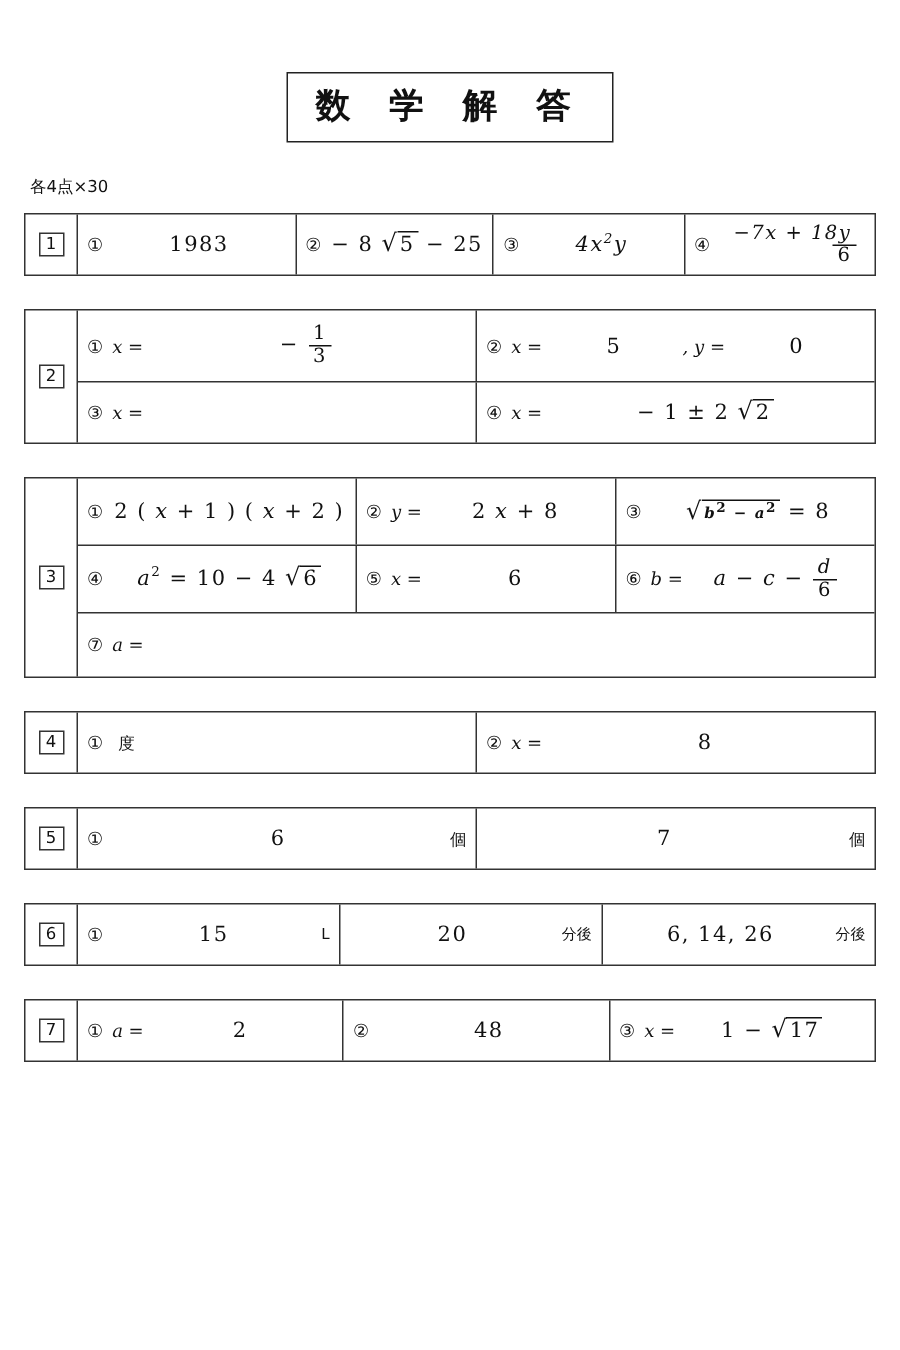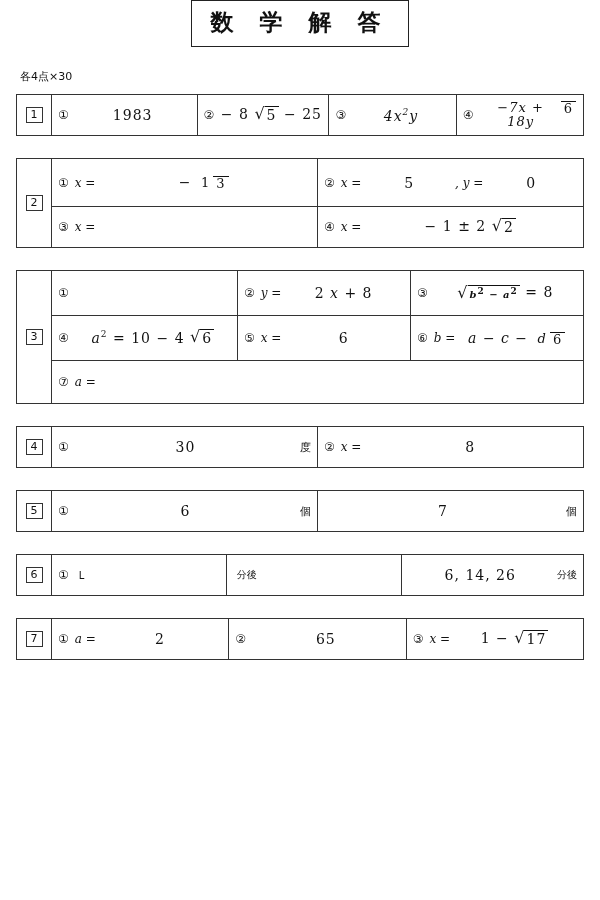--- a/index.html
+++ b/index.html
@@ -18,20 +18,21 @@
   .page {
     position: relative;
     width: 600px;
     height: 900px;
     box-sizing: border-box;
     padding: 0 16px;
   }
   
   .title-wrap {
     text-align: center;
+    padding-top: 48px;
   }
   .title {
     display: inline-block;
     border: 1.5px solid #222;
     padding: 6px 18px 8px 18px;
     font-size: 23px;
     letter-spacing: 9px;
     font-family: "DejaVu Serif", serif;
     font-weight: 600;
   }
@@ -114,22 +115,22 @@
     font-family: "DejaVu Sans", sans-serif;
     margin-left: 4px;
     flex: 0 0 auto;
   }
   .unit.small {
     font-size: 10px;
   }
   
   .frac {
     display: inline-flex;
-    flex-direction: row;
-    align-items: flex-start;
+    flex-direction: column;
+    align-items: flex-end;
     vertical-align: middle;
     line-height: 1.05;
     font-size: 13px;
     margin: 0 1px;
   }
   .frac .num {
     padding: 0 3px;
   }
   .frac .den {
     border-top: 1.1px solid #111;
@@ -251,20 +252,21 @@
   </div>
 
   <div class="block" style="margin-top:22px;">
     <div class="qnum-cell">
       <span class="boxnum">3</span>
     </div>
     <div class="rows">
       <div class="row">
         <div class="cell" style="flex:1.08;min-height:44px;">
           <span class="marker">①</span>
+          <span class="ans">2 ( <i>x</i> + 1 ) ( <i>x</i> + 2 )</span>
         </div>
         <div class="cell" style="flex:1;min-height:44px;">
           <span class="marker">②</span>
           <span class="lead">y =</span>
           <span class="ans">2 <i>x</i> + 8</span>
         </div>
         <div class="cell" style="flex:1;min-height:44px;">
           <span class="marker">③</span>
           <span class="ans">
             <span class="rad">
@@ -311,21 +313,20 @@
   </div>
 
   <div class="block" style="margin-top:22px;">
     <div class="qnum-cell">
       <span class="boxnum">4</span>
     </div>
     <div class="rows">
       <div class="row">
         <div class="cell" style="flex:1;">
           <span class="marker">①</span>
-          <span class="ans">30</span>
           <span class="unit">度</span>
         </div>
         <div class="cell" style="flex:1;">
           <span class="marker">②</span>
           <span class="lead">x =</span>
           <span class="ans">8</span>
         </div>
       </div>
     </div>
   </div>
@@ -350,23 +351,25 @@
   </div>
 
   <div class="block" style="margin-top:22px;">
     <div class="qnum-cell">
       <span class="boxnum">6</span>
     </div>
     <div class="rows">
       <div class="row">
         <div class="cell" style="flex:1.05;">
           <span class="marker">①</span>
+          <span class="ans">15</span>
           <span class="unit small">L</span>
         </div>
         <div class="cell" style="flex:1.05;">
+          <span class="ans">20</span>
           <span class="unit small">分後</span>
         </div>
         <div class="cell" style="flex:1.1;">
           <span class="ans">6, 14, 26</span>
           <span class="unit small">分後</span>
         </div>
       </div>
     </div>
   </div>
 
@@ -376,21 +379,21 @@
     </div>
     <div class="rows">
       <div class="row">
         <div class="cell" style="flex:1;">
           <span class="marker">①</span>
           <span class="lead">a =</span>
           <span class="ans">2</span>
         </div>
         <div class="cell" style="flex:1;">
           <span class="marker">②</span>
-          <span class="ans">65</span>
+          <span class="ans">48</span>
         </div>
         <div class="cell" style="flex:1;">
           <span class="marker">③</span>
           <span class="lead">x =</span>
           <span class="ans">
             <span class="nowrap">1 − <span class="rad">
                   <span class="sign">√</span>
                   <span class="body">17</span>
                 </span></span>
           </span>

